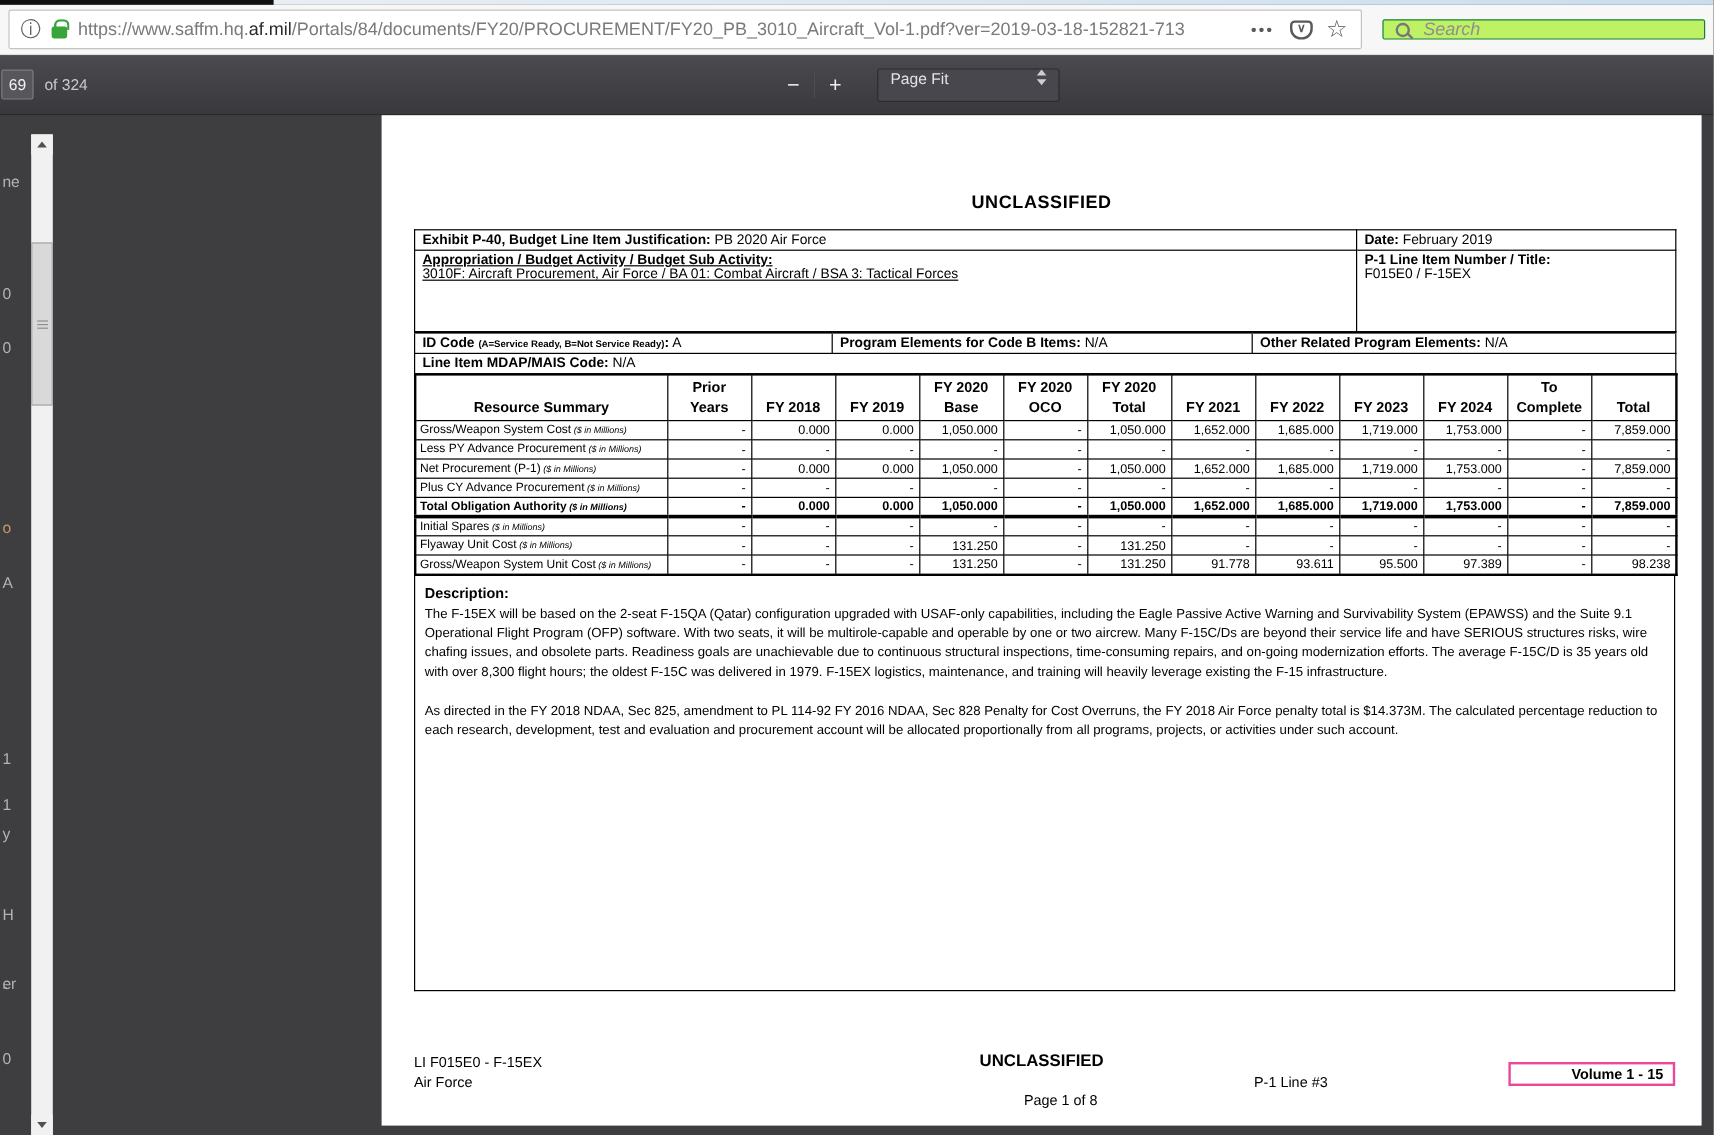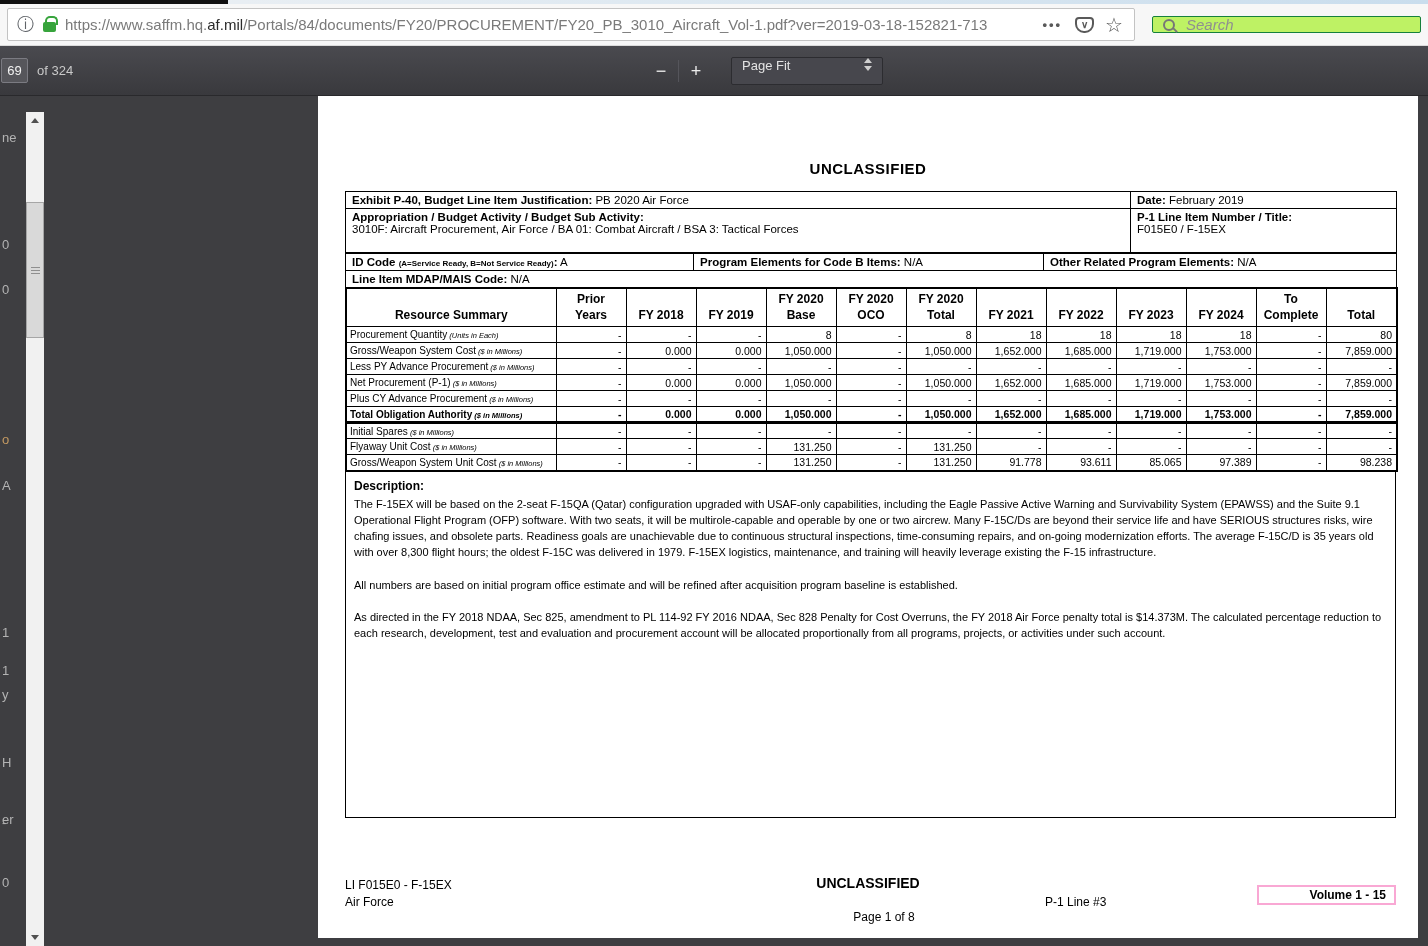--- a/index.html
+++ b/index.html
@@ -93,21 +93,21 @@
   table.res-table td.note { font-style:italic; text-align:center; font-size:9.5px; white-space:nowrap; overflow:hidden; }
   .desc-box { width:1051px; border:1px solid #000; border-top:none; min-height:346px; padding:7px 8px 0 8px; }
   .desc-heading { font-size:12px; font-weight:bold; margin:0 0 3px 0; }
   .desc-box p { font-size:11px; line-height:1.48; margin:0 0 16px 0; }
   
   .footer-left { position:absolute; left:27px; top:781px; font-size:12px; line-height:17px; }
   .footer-center { position:absolute; left:0; top:779px; width:100%; text-align:center; }
   .footer-class { font-size:14px; font-weight:bold; }
   .footer-page { font-size:12px; margin-top:19px;padding-left:32px; }
   .footer-p1line { position:absolute; left:727px; top:799px; font-size:12px; }
-  .volume-box { position:absolute; left:939px; top:789px; width:139px; height:20px; border:2px solid #f9a8d4;
+  .volume-box { position:absolute; left:939px; top:789px; width:139px; height:20px; border:2px solid #ec4899;
     font-size:12px; font-weight:bold; text-align:right; padding:1px 8px 0 0; }
 </style>
 </head>
 <body>
 
 <div>
   <div class="tab-strip">
     <div class="tab-edge"></div>
   </div>
 
@@ -138,21 +138,21 @@
         <span class="updown">
             <span class="tri-up"></span>
             <span class="tri-down"></span>
           </span>
       </div>
     </div>
   </div>
 
   <div class="viewer">
     <div id="outline-panel">
-        <span class="outline-fragment" style="top: 34px;">ne</span>
+        <span class="outline-fragment" style="top: 48px;">ne</span>
         <span class="outline-fragment" style="top: 141px;">0</span>
         <span class="outline-fragment" style="top: 186px;">0</span>
         <span class="outline-fragment accent" style="top: 336px;">o</span>
         <span class="outline-fragment" style="top: 382px;">A</span>
         <span class="outline-fragment" style="top: 529px;">1</span>
         <span class="outline-fragment" style="top: 567px;">1</span>
         <span class="outline-fragment" style="top: 591px;">y</span>
         <span class="outline-fragment" style="top: 659px;">H</span>
         <span class="outline-fragment" style="top: 716px;">er</span>
         <span class="outline-fragment" style="top: 719px;">-</span>
@@ -177,21 +177,21 @@
       <div class="classification-top">UNCLASSIFIED</div>
 
       <div class="doc-body">
         <table class="hdr-table">
           <tbody>
               <tr>
             <td style="width:785px;"><span class="b">Exhibit P-40, Budget Line Item Justification:</span> <span>PB 2020 Air Force</span></td>
             <td style="width:266px;"><span class="b">Date:</span> <span>February 2019</span></td>
           </tr>
           <tr>
-            <td colspan="1" style="height:44px;">
+            <td colspan="1" style="height:68px;text-decoration:underline;">
               <span class="b">Appropriation / Budget Activity / Budget Sub Activity:</span><br>
               <span>3010F: Aircraft Procurement, Air Force / BA 01: Combat Aircraft / BSA 3: Tactical Forces</span>
             </td>
             <td>
               <span class="b">P-1 Line Item Number / Title:</span><br>
               <span>F015E0 / F-15EX</span>
             </td>
           </tr>
         </tbody>
           </table>
@@ -241,35 +241,20 @@
                 <th>FY 2022</th>
                 <th>FY 2023</th>
                 <th>FY 2024</th>
                 <th>To
 Complete</th>
                 <th>Total</th>
               </tr>
             </thead>
           <tbody id="res-body">
               <tr>
-                <td class="lbl"><span>Procurement Quantity</span><span class="unit"> (Units in Each)</span></td>
-                <td class="num">-</td>
-                <td class="num">-</td>
-                <td class="num">-</td>
-                <td class="num">8</td>
-                <td class="num">-</td>
-                <td class="num">8</td>
-                <td class="num">18</td>
-                <td class="num">18</td>
-                <td class="num">18</td>
-                <td class="num">18</td>
-                <td class="num">-</td>
-                <td class="num">80</td>
-              </tr>
-              <tr>
                 <td class="lbl"><span>Gross/Weapon System Cost</span><span class="unit"> ($ in Millions)</span></td>
                 <td class="num">-</td>
                 <td class="num">0.000</td>
                 <td class="num">0.000</td>
                 <td class="num">1,050.000</td>
                 <td class="num">-</td>
                 <td class="num">1,050.000</td>
                 <td class="num">1,652.000</td>
                 <td class="num">1,685.000</td>
                 <td class="num">1,719.000</td>
@@ -370,33 +355,32 @@
               <tr>
                 <td class="lbl"><span>Gross/Weapon System Unit Cost</span><span class="unit"> ($ in Millions)</span></td>
                 <td class="num">-</td>
                 <td class="num">-</td>
                 <td class="num">-</td>
                 <td class="num">131.250</td>
                 <td class="num">-</td>
                 <td class="num">131.250</td>
                 <td class="num">91.778</td>
                 <td class="num">93.611</td>
-                <td class="num">85.065</td>
+                <td class="num">95.500</td>
                 <td class="num">97.389</td>
                 <td class="num">-</td>
                 <td class="num">98.238</td>
               </tr>
             </tbody>
         </table>
 
         <div class="desc-box">
           <div class="desc-heading">Description:</div>
           <div id="desc-paragraphs">
               <p>The F-15EX will be based on the 2-seat F-15QA (Qatar) configuration upgraded with USAF-only capabilities, including the Eagle Passive Active Warning and Survivability System (EPAWSS) and the Suite 9.1 Operational Flight Program (OFP) software. With two seats, it will be multirole-capable and operable by one or two aircrew. Many F-15C/Ds are beyond their service life and have SERIOUS structures risks, wire chafing issues, and obsolete parts. Readiness goals are unachievable due to continuous structural inspections, time-consuming repairs, and on-going modernization efforts. The average F-15C/D is 35 years old with over 8,300 flight hours; the oldest F-15C was delivered in 1979. F-15EX logistics, maintenance, and training will heavily leverage existing the F-15 infrastructure.</p>
-              <p>All numbers are based on initial program office estimate and will be refined after acquisition program baseline is established.</p>
               <p>As directed in the FY 2018 NDAA, Sec 825, amendment to PL 114-92 FY 2016 NDAA, Sec 828 Penalty for Cost Overruns, the FY 2018 Air Force penalty total is $14.373M. The calculated percentage reduction to each research, development, test and evaluation and procurement account will be allocated proportionally from all programs, projects, or activities under such account.</p>
             </div>
         </div>
       </div>
 
       <div class="footer-left">
         <div>LI F015E0 - F-15EX</div>
         <div>Air Force</div>
       </div>
       <div class="footer-center">

